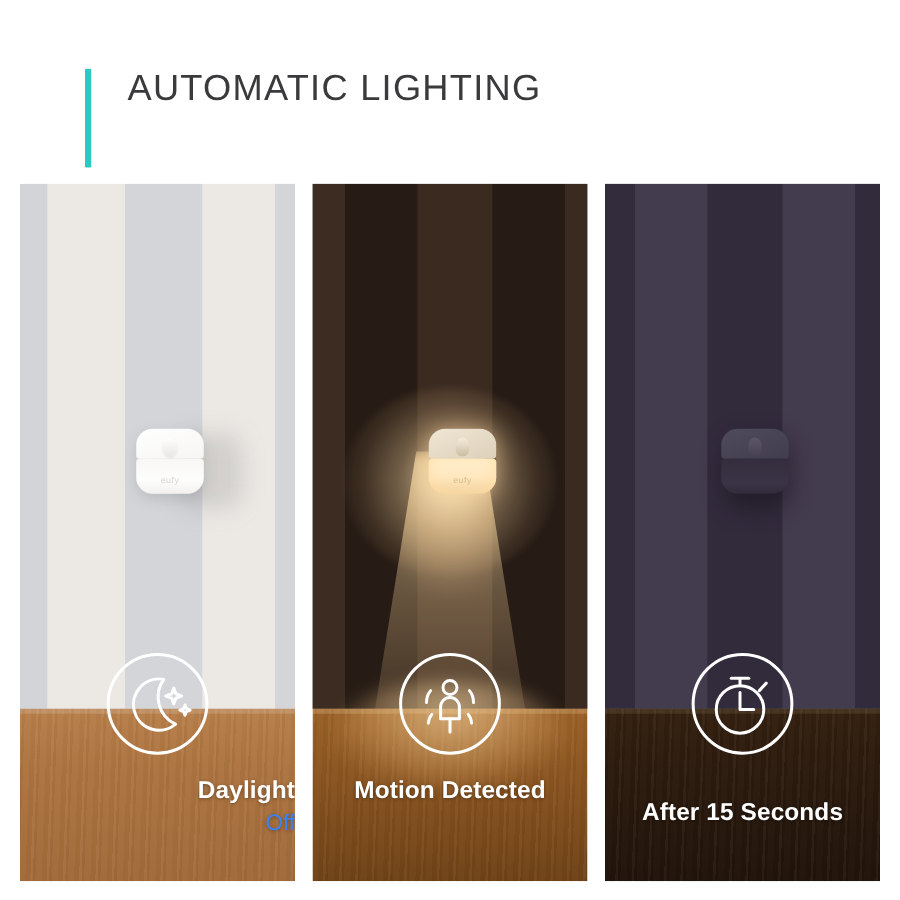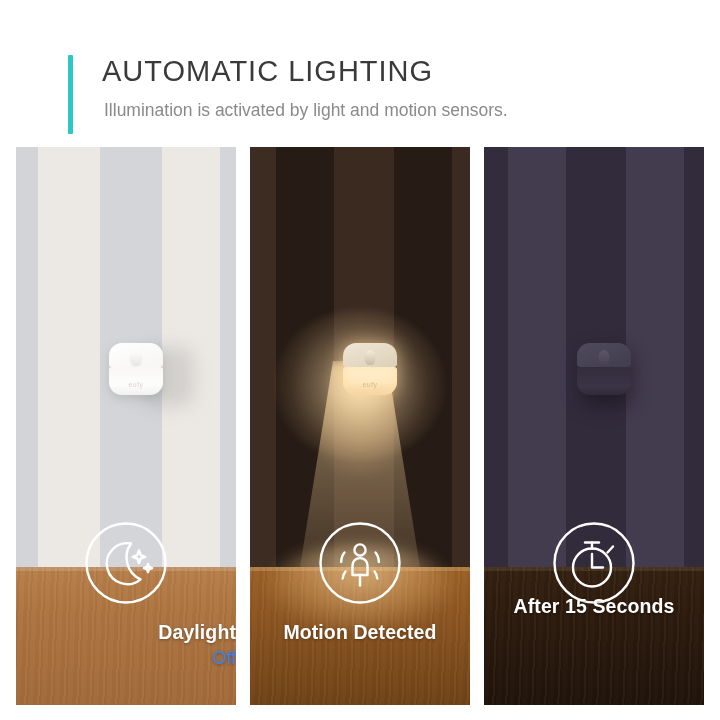--- a/index.html
+++ b/index.html
@@ -122,21 +122,20 @@
     font-size:18px; font-weight:400; color:#3b82f6; margin-top:4px;
     text-shadow:0 1px 3px rgba(0,0,0,.35);
   }
 </style>
 </head>
 <body>
 
 <div class="header">
   <div class="accent-bar"></div>
   <div class="title">AUTOMATIC LIGHTING</div>
-  <div class="subtitle">Illumination is activated by light and motion sensors.</div>
 </div>
 
 <div class="panels">
 
   <div class="panel p1">
     <div class="wall" style="background:#e9e5e1;">
       <div class="stripes">
         <span style="left:0px;width:22px;background:#d2d4d8;"></span>
         <span style="left:22px;width:62px;background:#ece9e5;"></span>
         <span style="left:84px;width:62px;background:#d3d5d9;"></span>
@@ -239,18 +238,18 @@
       <svg viewBox="0 0 84 84" fill="none" stroke="#ffffff" stroke-width="2.4" stroke-linecap="round" stroke-linejoin="round">
         <circle cx="42" cy="42" r="39.5"></circle>
         <circle cx="40" cy="46.5" r="19"></circle>
         <path d="M40 27.5v-6"></path>
         <path d="M33 21.5h14"></path>
         <path d="M55.5 31.5l5.5-6"></path>
         <path d="M40 33v13.5h11"></path>
       </svg>
     </div>
 
-    <div class="caption" style="top:448px;">
+    <div class="caption" style="top:492px;">
       <div class="main">After 15 Seconds</div>
     </div>
   </div>
 
 </div>
 
 </body></html>

